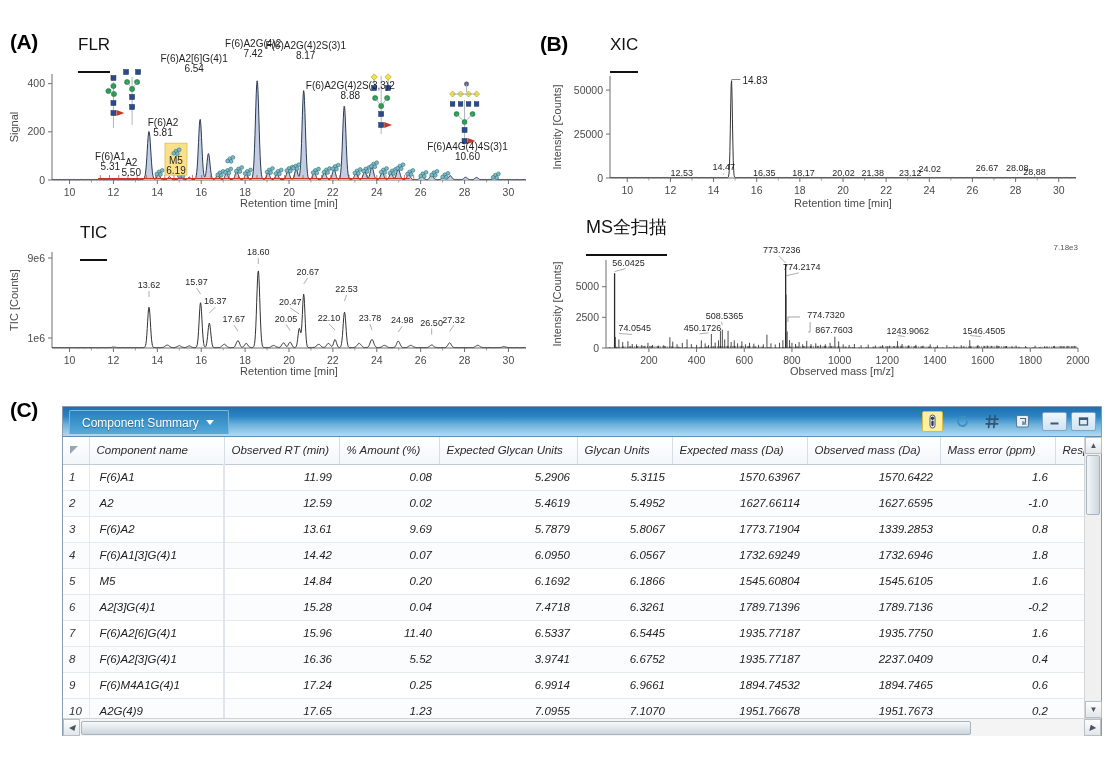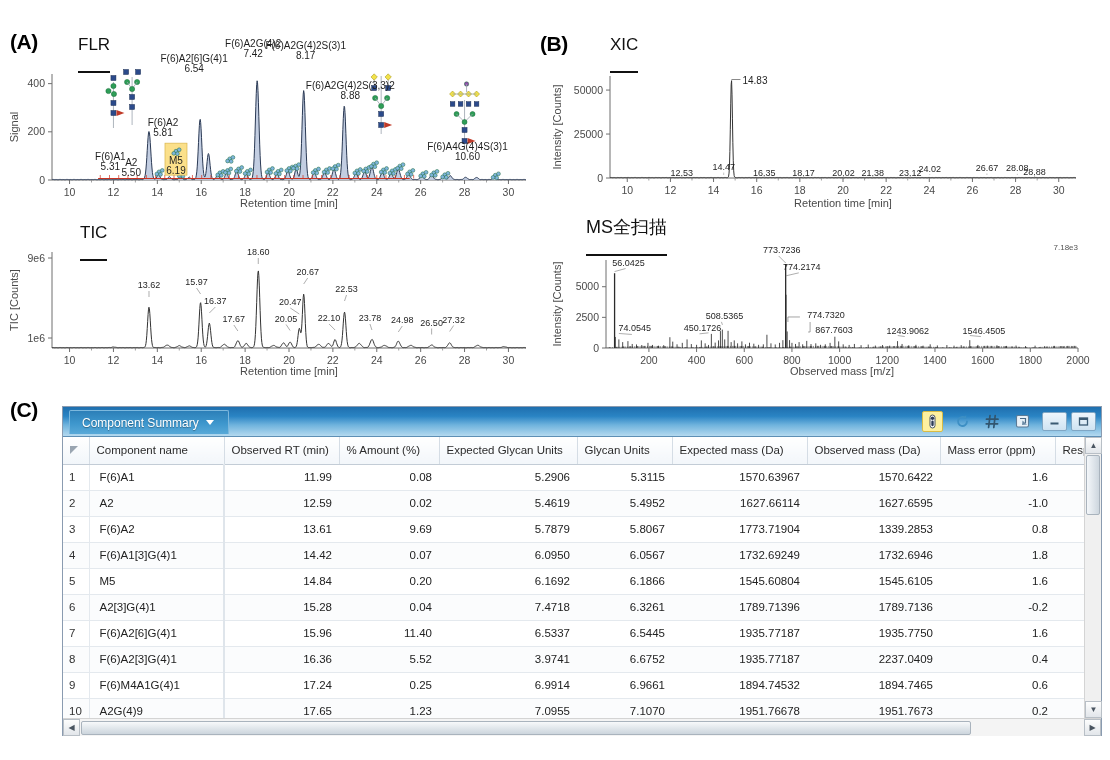--- a/index.html
+++ b/index.html
@@ -111,21 +111,21 @@
   .win-btn {
     width:25px;height:19px;
     background:linear-gradient(to bottom,#eef6fc,#cfe3f2);
     border:1px solid #7fa6c4;
     border-radius:2px;
     display:flex;align-items:center;justify-content:center;
     cursor:pointer;
   }
 
   
-  #grid-wrap { position:relative; height:299px; }
+  #grid-wrap { position:relative; height:299px;font-style:italic; }
   #grid-scroll {
     position:absolute; left:0; top:0;
     right:17px; bottom:18px;
     overflow:hidden;
   }
   table.grid {
     border-collapse:collapse;
     width:1023px;
     table-layout:fixed;
     font-size:11.5px;

